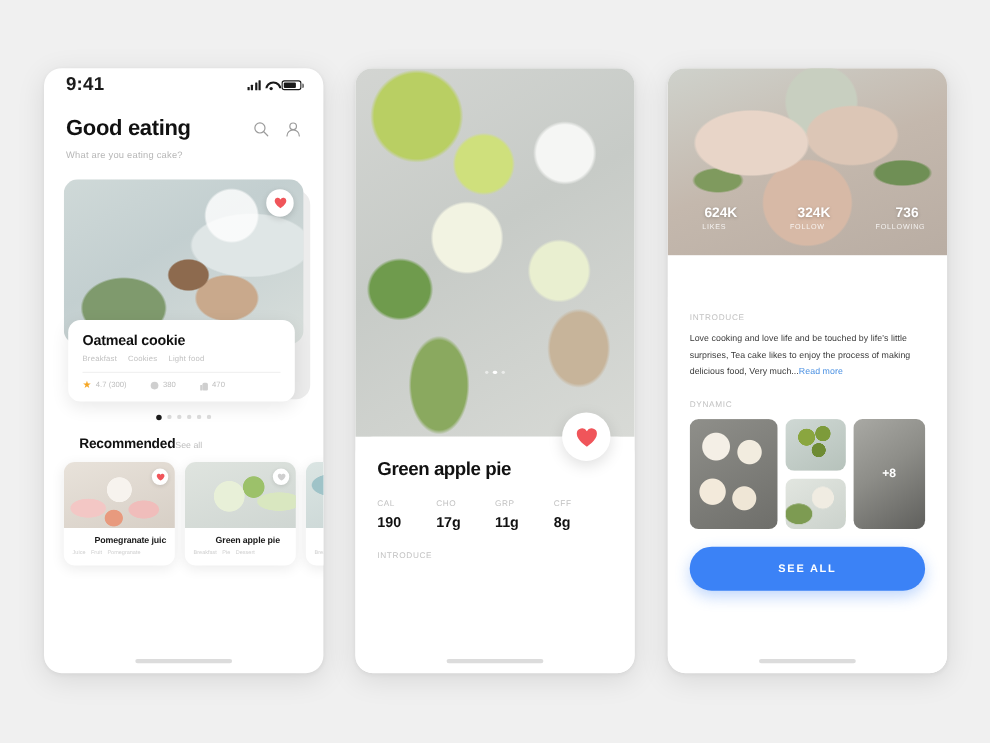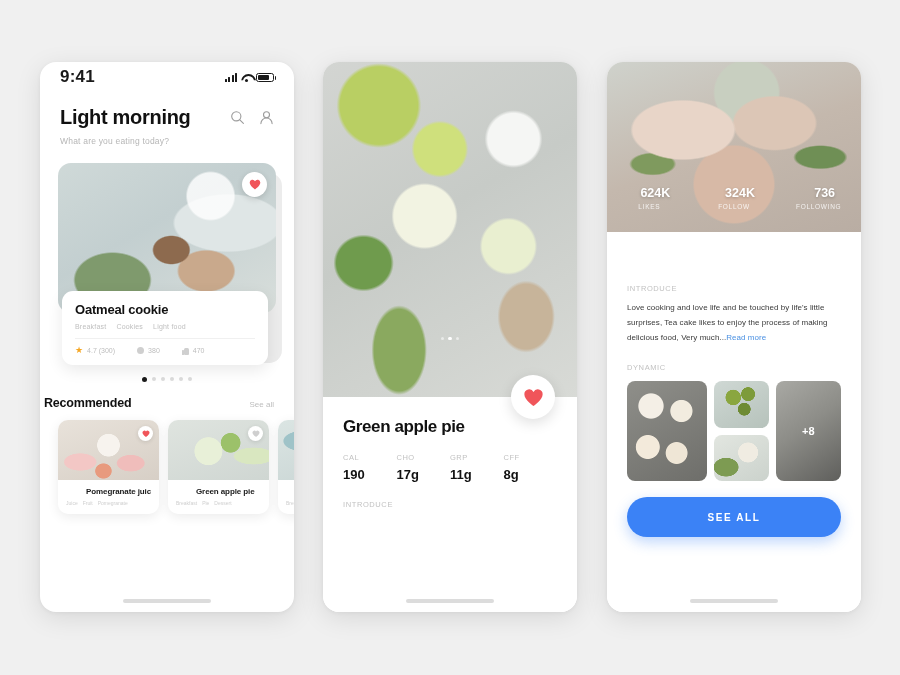--- a/index.html
+++ b/index.html
@@ -89,21 +89,21 @@
   .star { color:#f5a623; font-size:9px; line-height:1; }
   .dot-ic { width:7px;height:7px;border-radius:50%;background:#cfcfcf; }
   .thumb-ic { width:7px;height:8px; position:relative; }
   .thumb-ic::before{content:"";position:absolute;left:0;bottom:0;width:2px;height:5px;background:#cfcfcf;border-radius:.5px;}
   .thumb-ic::after{content:"";position:absolute;left:2.5px;bottom:0;width:4.5px;height:6.5px;background:#cfcfcf;border-radius:1.5px 1.5px 1px 1px;}
 
   .dots { display:flex; gap:5px; justify-content:center; margin-top:12px; }
   .dots i { width:4px;height:4px;border-radius:50%;background:#dcdcdc; display:block;}
   .dots i.on { background:#1b1b1b; width:5px;height:5px;}
 
-  .rec-head { display:flex;align-items:baseline;justify-content:space-between; padding: 14px 20px 0 4px; }
+  .rec-head { display:flex;align-items:baseline;padding: 14px 20px 0 32px; }
   .rec-title { font-size:12.5px; font-weight:bold; color:#111; letter-spacing:-.2px;}
   .rec-seeall { font-size:8px; color:#bdbdbd; }
 
   .rec-row { display:flex; gap:9px; padding: 10px 0 0 18px; }
   .rec-card { width:101px; flex:0 0 101px; background:#fff; border-radius:10px; overflow:hidden;
     box-shadow:0 3px 12px rgba(0,0,0,.08); }
   .rec-img { height:60px; position:relative; }
   .rec-img.j1 { background:
       radial-gradient(circle at 50% 42%, #f7f3ee 0 18%, transparent 19%),
       radial-gradient(ellipse at 22% 70%, #f3c7c5 0 14%, transparent 15%),
@@ -249,37 +249,37 @@
           </div>
         <div class="wifi"></div>
         <div class="batt">
             <span></span>
           </div>
       </div>
     </div>
 
     <div class="p1-head">
       <div class="greet-row">
-        <div class="greeting">Light morning</div>
+        <div class="greeting">Good eating</div>
         <div class="head-icons">
           <span class="ic-search">
             <svg width="15" height="15" viewBox="0 0 15 15">
                 <circle cx="6.3" cy="6.3" r="4.6" fill="none" stroke="#9b9b9b" stroke-width="1.1"></circle>
                 <line x1="9.8" y1="9.8" x2="13.4" y2="13.4" stroke="#9b9b9b" stroke-width="1.1" stroke-linecap="round"></line>
               </svg>
           </span>
           <span class="ic-user">
             <svg width="15" height="15" viewBox="0 0 15 15">
                 <circle cx="7.5" cy="4.8" r="3" fill="none" stroke="#9b9b9b" stroke-width="1.1"></circle>
                 <path d="M1.9 13.6a5.6 5.6 0 0 1 11.2 0" fill="none" stroke="#9b9b9b" stroke-width="1.1" stroke-linecap="round"></path>
               </svg>
           </span>
         </div>
       </div>
-      <div class="subgreet">What are you eating today?</div>
+      <div class="subgreet">What are you eating cake?</div>
     </div>
 
     <div class="hero-wrap">
       <div class="hero-back"></div>
       <div class="hero-img">
         <div class="heart-btn">
           <svg width="12" height="11" viewBox="0 0 12 11">
               <path d="M6 10.4S.7 7 .7 3.6A2.8 2.8 0 0 1 6 2.3a2.8 2.8 0 0 1 5.3 1.3C11.3 7 6 10.4 6 10.4z" fill="#f0555a"></path>
             </svg>
         </div>

